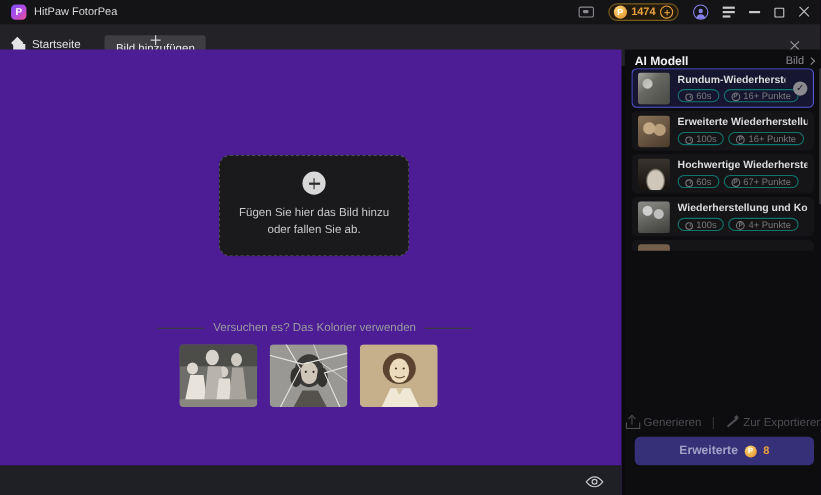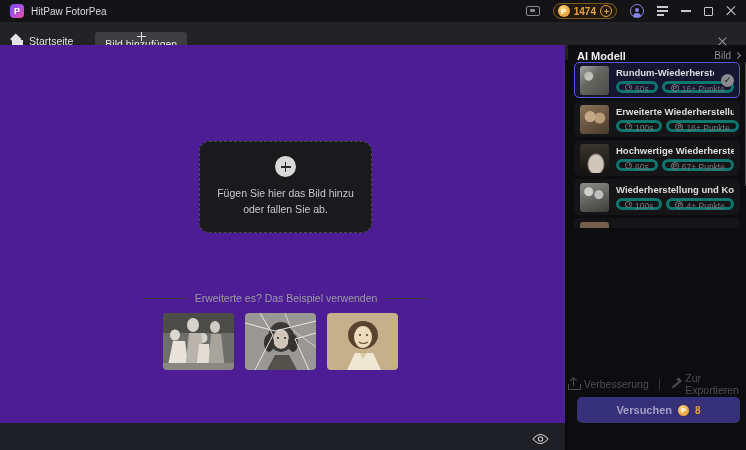--- a/index.html
+++ b/index.html
@@ -121,21 +121,21 @@
              linear-gradient(180deg,#39342e,#16130f); }
   .thumb-4 { background:radial-gradient(circle at 30% 30%,#cfcfcf 0 4px,transparent 5px),
              radial-gradient(circle at 65% 40%,#bfbfbf 0 4px,transparent 5px),
              linear-gradient(160deg,#8d8d8a,#3c3c39); }
   .thumb-5 { background:radial-gradient(circle at 50% 45%,#d9c3a0 0 7px,transparent 9px),
              linear-gradient(160deg,#a08succes06,#5c4936); background-color:#74604a; }
   .model-text { flex:1; min-width:0; }
   .model-name { color:#dededf; font-size:9.5px; font-weight:bold; white-space:nowrap;
                 overflow:hidden; margin-bottom:3px; }
   .badge-row { display:flex; gap:4px; }
-  .badge { display:flex; align-items:flex-start; gap:3px; border:3px solid #0f766e; border-radius:8px;
+  .badge { display:flex; align-items:flex-end; gap:3px; border:1px solid #0f766e; border-radius:8px;
            padding:0 6px; height:12px; color:#77777b; font-size:8.5px; white-space:nowrap; }
   .clock-icon { width:7px; height:7px; border:1px solid #77777b; border-radius:50%; position:relative; }
   .clock-icon::after { content:""; position:absolute; left:2.6px; top:1px; width:1px; height:2.4px;
            background:#77777b; }
   .badge-coin { width:8px; height:8px; border:1px solid #77777b; border-radius:50%;
            color:#77777b; font-size:6px; font-weight:bold; display:flex; align-items:center;
            justify-content:center; }
   .check-circle { width:13px; height:13px; border-radius:50%; background:#8a8a90; color:#15151a;
            font-size:9px; display:flex; align-items:center; justify-content:center; flex:none; }
   .sb-scrollbar { position:absolute; top:17px; right:2px; width:2px; height:124px;
@@ -214,21 +214,21 @@
 
   <div class="main">
 
     <div class="dropzone">
       <div class="dz-plus"></div>
       <div class="dz-text">Fügen Sie hier das Bild hinzu oder fallen Sie ab.</div>
     </div>
 
     <div class="samples-head">
       <div class="line"></div>
-      <div class="samples-title">Erweiterte es? Das Beispiel verwenden</div>
+      <div class="samples-title">Versuchen es? Das Kolorier verwenden</div>
       <div class="line"></div>
     </div>
 
     <div class="samples-row">
 
       <div class="sample">
         <svg width="71" height="57" viewBox="0 0 71 57">
           <rect width="71" height="57" fill="#6e6e6a"></rect>
           <rect width="71" height="20" fill="#4c4c48"></rect>
           <ellipse cx="30" cy="12" rx="6" ry="7" fill="#d8d4cc"></ellipse>
@@ -371,29 +371,29 @@
       </div>
 
     </div>
     <div class="sb-scrollbar"></div>
 
     <div class="sb-actions">
       <div class="action">
         <span class="export-icon">
             <span class="export-arrow"></span>
           </span>
-        <span>Verbesserung</span>
+        <span>Generieren</span>
       </div>
       <div class="action-divider"></div>
       <div class="action">
         <span class="wand-icon"></span>
         <span>Zur Exportieren</span>
       </div>
     </div>
 
     <div class="generate-btn">
-      <span class="generate-label">Versuchen</span>
+      <span class="generate-label">Erweiterte</span>
       <span class="coin small">P</span>
       <span class="generate-cost">8</span>
     </div>
 
   </div>
 </div>
 
 </body></html>

